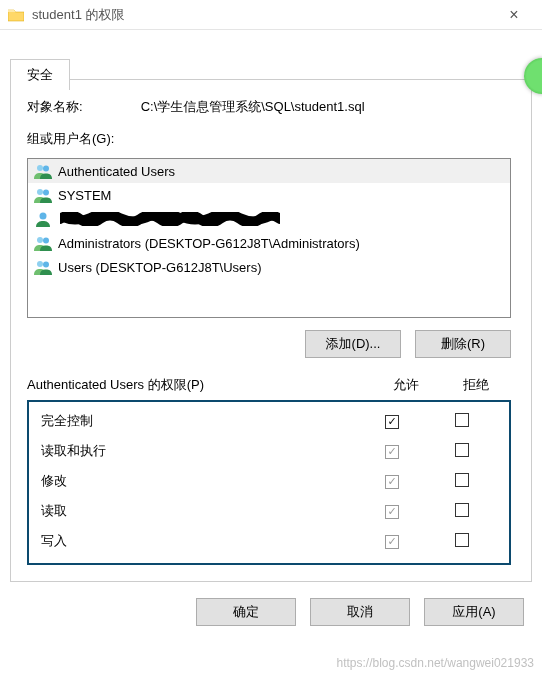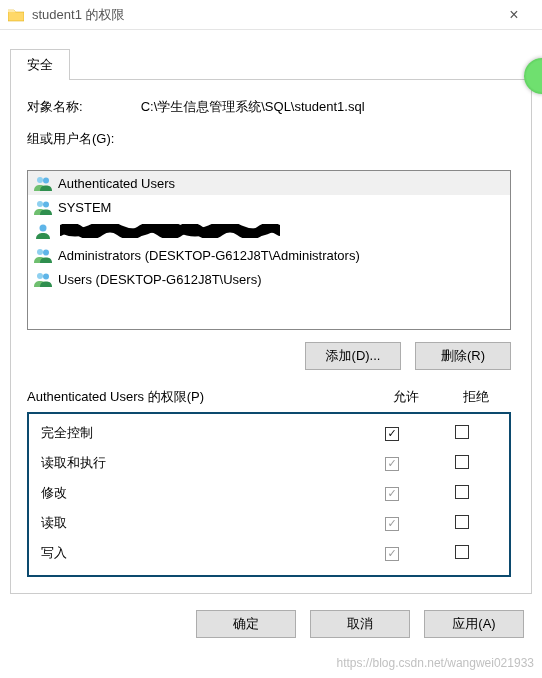--- a/index.html
+++ b/index.html
@@ -6,29 +6,29 @@
     body { margin: 0; background: #fff; width: 542px; height: 678px; position: relative; font-size: 13px; color: #000; }
     
     .titlebar { height: 30px; display: flex; align-items: center; padding: 0 8px; border-bottom: 1px solid #e5e5e5; justify-content: center; }
     .titlebar .folder-icon { width: 16px; height: 14px; margin-right: 8px; }
     .titlebar .title { color: #555; font-size: 13px; flex: 1; }
     .titlebar .close { width: 40px; text-align: center; color: #555; font-size: 16px; cursor: default; }
     
     .dialog-body { padding: 10px 10px 0 10px; }
     
     .tabs { display: flex; border-bottom: 1px solid #ccc; margin-top: 8px; position: relative; }
-    .tab { padding: 6px 16px; border: 1px solid #ccc; border-bottom: none; background: #fff; position: relative; top: 1px; font-size: 13px; }
+    .tab { padding: 6px 16px; border: 1px solid #ccc; border-bottom: none; background: #fff; position: relative; top: 11px; font-size: 13px; }
     .tab.active { background: #fff; }
     
     .tab-panel { border: 1px solid #ccc; border-top: none; padding: 18px 20px 16px 16px; }
     
     .row { margin-bottom: 14px; }
     .obj-label { display: inline-block; width: 110px; }
     
-    .group-label { margin-top: 14px; margin-bottom: 22px; }
+    .group-label { margin-top: 14px; margin-bottom: 10px; }
     
     .listbox { border: 1px solid #888; height: 160px; overflow: auto; background: #fff; }
     .list-item { display: flex; align-items: center; padding: 2px 6px; height: 24px; }
     .list-item.selected { background: #f0f0f0; }
     .user-icon { width: 18px; height: 16px; margin-right: 6px; flex-shrink: 0; }
     .list-item .txt { white-space: nowrap; }
     .scribble { display: inline-block; width: 220px; height: 14px; margin-left: 2px; }
     
     .btn-row { display: flex; justify-content: flex-end; gap: 14px; margin-top: 12px; }
     .btn { min-width: 96px; height: 28px; border: 1px solid #adadad; background: #e1e1e1; font-size: 13px; cursor: default; padding: 0 10px; }

